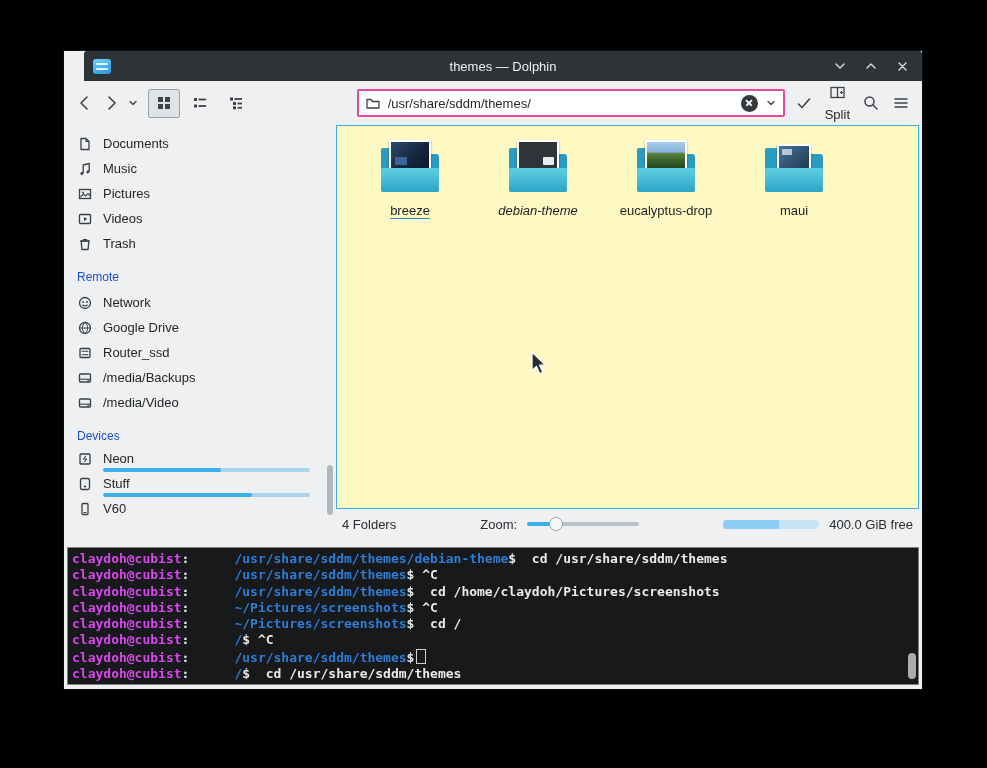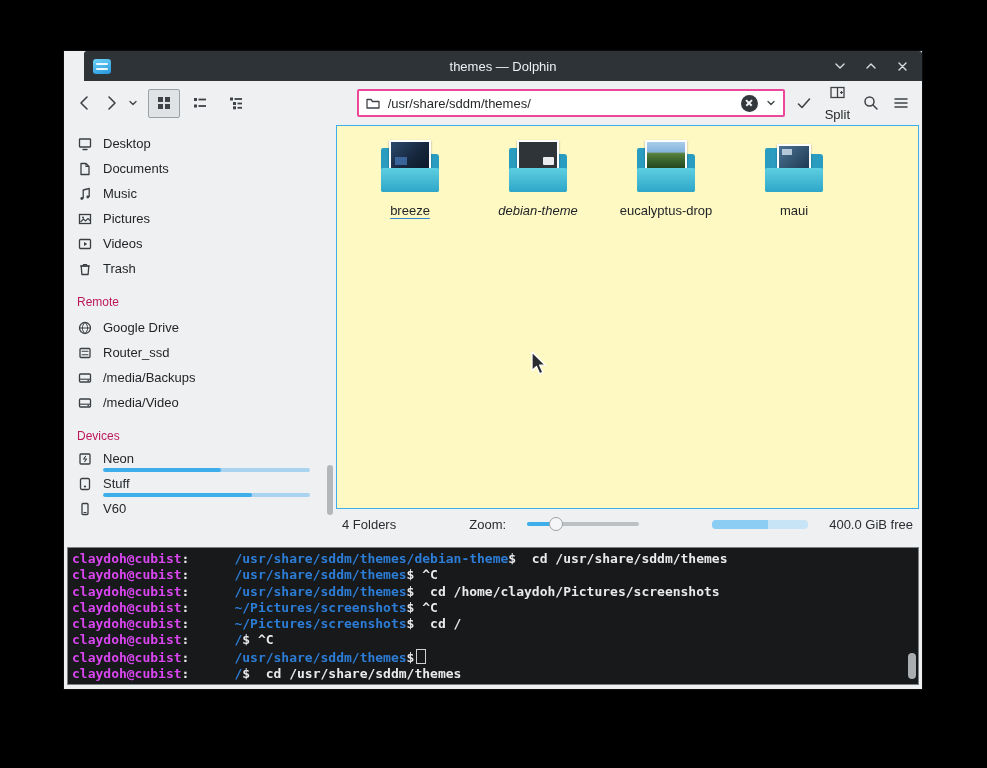--- a/index.html
+++ b/index.html
@@ -34,21 +34,21 @@
           background:#f2f4f5;}
   .clear-btn::before{transform:rotate(45deg);} .clear-btn::after{transform:rotate(-45deg);}
   .toolright{display:flex;align-items:center;gap:12px;margin-left:10px;}
   .split-btn{display:flex;align-items:center;gap:6px;}
   .split-label{font-size:13px;color:#26292b;}
   
   .content{flex:1;display:flex;min-height:0;}
   .sidebar{flex:0 0 272px;padding-top:6px;position:relative;box-sizing:border-box;}
   .side-item{height:25px;display:flex;align-items:center;gap:10px;padding-left:13px;}
   .side-item .slabel{font-size:13px;color:#232629;white-space:nowrap;}
-  .side-header{height:28px;display:flex;align-items:flex-end;padding:0 0 6px 13px;font-size:12px;color:#be185d;}
+  .side-header{height:28px;display:flex;align-items:flex-end;padding:0 0 6px 13px;font-size:12px;color:#1d4ed8;}
   .sicon{width:16px;height:16px;flex:0 0 16px;display:flex;align-items:center;justify-content:center;}
   .side-item.device{align-items:flex-start;padding-top:2px;box-sizing:border-box;}
   .dev-col{flex:1;padding-right:26px;}
   .dev-col .slabel{display:block;line-height:15px;}
   .usage-track{height:4px;background:#a9d3ef;border-radius:2px;margin-top:2px;overflow:hidden;}
   .usage-fill{height:100%;background:#3daee9;border-radius:2px;}
   .side-scrollbar{position:absolute;right:3px;top:340px;width:6px;height:50px;background:#b3b7b9;border-radius:3px;}
   
   .right-col{flex:1;display:flex;flex-direction:column;min-width:0;padding-right:3px;}
   .view{flex:1;background:#fef9c3;border:1px solid #3daee9;position:relative;overflow:hidden;}
@@ -66,21 +66,21 @@
   .fi-label.italic{font-style:italic;}
   .th-breeze{background:linear-gradient(135deg,#2c4a6e 0%,#16263c 60%,#0e1a2b 100%);}
   .th-breeze::after{content:"";position:absolute;left:4px;bottom:3px;width:12px;height:8px;background:#3f6ea8;opacity:.85;}
   .th-debian{background:#2f3439;}
   .th-debian::after{content:"";position:absolute;right:3px;bottom:3px;width:11px;height:8px;background:#e9ebec;border-radius:1px;}
   .th-euca{background:linear-gradient(180deg,#a8cdea 0%,#86b4dc 38%,#577f3a 45%,#35602c 75%,#24471f 100%);}
   .th-maui{width:34px !important;height:26px !important;left:17px !important;top:4px !important;
            background:linear-gradient(135deg,#4a7396 0%,#203a52 100%);}
   .th-maui::after{content:"";position:absolute;left:3px;top:3px;width:10px;height:6px;background:#cfe0ee;opacity:.8;}
   
-  .statusbar{flex:0 0 30px;display:flex;align-items:center;font-size:13px;color:#2a2d30;padding:0 6px;gap:21px;}
+  .statusbar{flex:0 0 30px;display:flex;align-items:center;font-size:13px;color:#2a2d30;padding:0 6px;gap:10px;}
   .sb-spacer{flex:1;}
   .zoom-track{width:112px;height:4px;background:#bdc1c3;border-radius:2px;position:relative;}
   .zoom-fill{position:absolute;left:0;top:0;height:100%;background:#3daee9;border-radius:2px;}
   .zoom-knob{position:absolute;top:50%;transform:translate(-50%,-50%);width:14px;height:14px;border-radius:50%;
              background:#f5f6f7;border:1px solid #9ea2a5;box-sizing:border-box;}
   .free-track{width:96px;height:9px;background:#c7e3f6;border-radius:4px;overflow:hidden;}
   .free-fill{height:100%;background:#8ccdf3;}
   
   .splitter{flex:0 0 8px;}
   .terminal{flex:0 0 138px;margin:0 3px 4px 3px;background:#17191b;border:1px solid #7b8084;
@@ -212,29 +212,20 @@
       </span>
     </div>
   </div>
 
   <div class="content">
 
     <div class="sidebar">
       <div class="side-item">
         <span class="sicon">
             <svg width="16" height="16" viewBox="0 0 16 16">
-              <rect x="2.5" y="3" width="11" height="8" rx="0.5" fill="none" stroke="#3a3f44" stroke-width="1.3"></rect>
-              <path d="M6 13.5h4" stroke="#3a3f44" stroke-width="1.3" stroke-linecap="round"></path>
-            </svg>
-          </span>
-        <span class="slabel">Desktop</span>
-      </div>
-      <div class="side-item">
-        <span class="sicon">
-            <svg width="16" height="16" viewBox="0 0 16 16">
               <path d="M4 2.5h5l3 3v8H4z" fill="none" stroke="#3a3f44" stroke-width="1.3" stroke-linejoin="round"></path>
               <path d="M9 2.5v3h3" fill="none" stroke="#3a3f44" stroke-width="1.1"></path>
             </svg>
           </span>
         <span class="slabel">Documents</span>
       </div>
       <div class="side-item">
         <span class="sicon">
             <svg width="16" height="16" viewBox="0 0 16 16">
               <path d="M6.2 12.5V4l6-1.5V11" fill="none" stroke="#3a3f44" stroke-width="1.3" stroke-linejoin="round"></path>
@@ -268,20 +259,31 @@
             <svg width="16" height="16" viewBox="0 0 16 16">
               <path d="M4.2 5h7.6l-.7 8.5H4.9z" fill="none" stroke="#3a3f44" stroke-width="1.3" stroke-linejoin="round"></path>
               <path d="M3 5h10M6.5 5V3.5h3V5" fill="none" stroke="#3a3f44" stroke-width="1.2"></path>
             </svg>
           </span>
         <span class="slabel">Trash</span>
       </div>
 
       <div class="side-header">Remote</div>
 
+      <div class="side-item">
+        <span class="sicon">
+            <svg width="16" height="16" viewBox="0 0 16 16">
+              <circle cx="8" cy="8" r="5.5" fill="none" stroke="#3a3f44" stroke-width="1.3"></circle>
+              <circle cx="6" cy="7" r="0.9" fill="#3a3f44"></circle>
+              <circle cx="10" cy="7" r="0.9" fill="#3a3f44"></circle>
+              <path d="M5.7 10c1.4 1.2 3.2 1.2 4.6 0" fill="none" stroke="#3a3f44" stroke-width="1.1" stroke-linecap="round"></path>
+            </svg>
+          </span>
+        <span class="slabel">Network</span>
+      </div>
       <div class="side-item">
         <span class="sicon">
             <svg width="16" height="16" viewBox="0 0 16 16">
               <circle cx="8" cy="8" r="5.5" fill="none" stroke="#3a3f44" stroke-width="1.3"></circle>
               <path d="M2.5 8h11M8 2.5c-3.5 3-3.5 8 0 11M8 2.5c3.5 3 3.5 8 0 11" fill="none" stroke="#3a3f44" stroke-width="1"></path>
             </svg>
           </span>
         <span class="slabel">Google Drive</span>
       </div>
       <div class="side-item">

